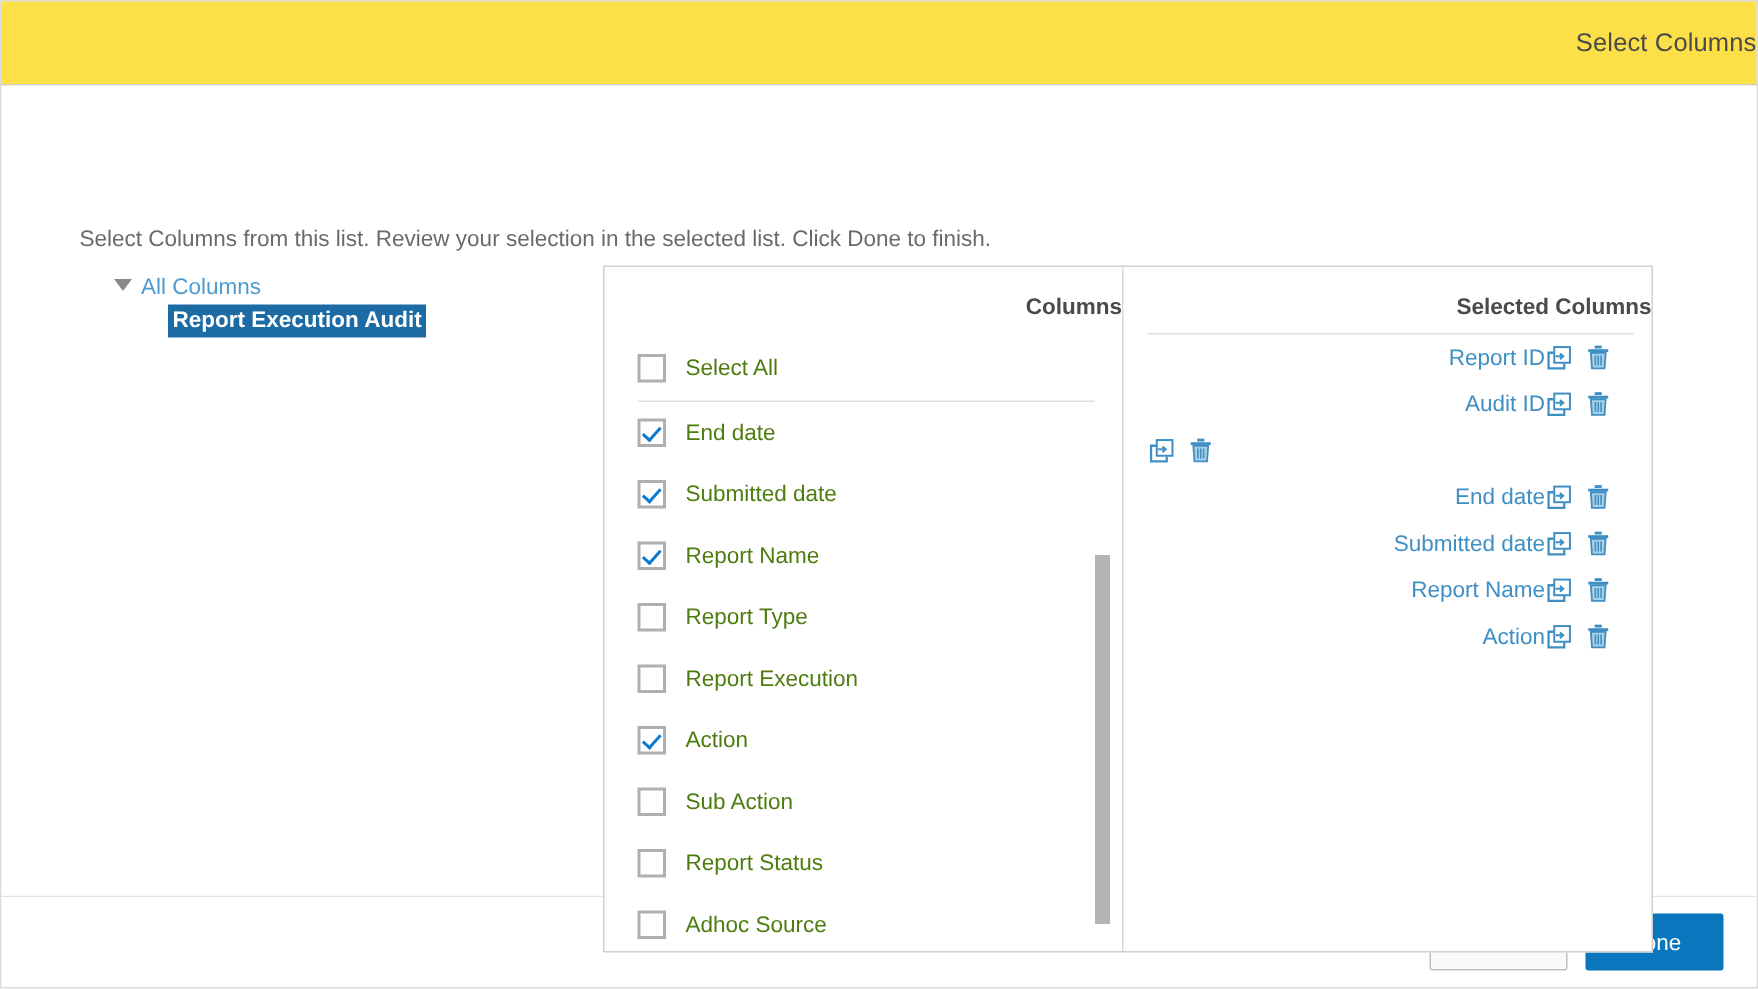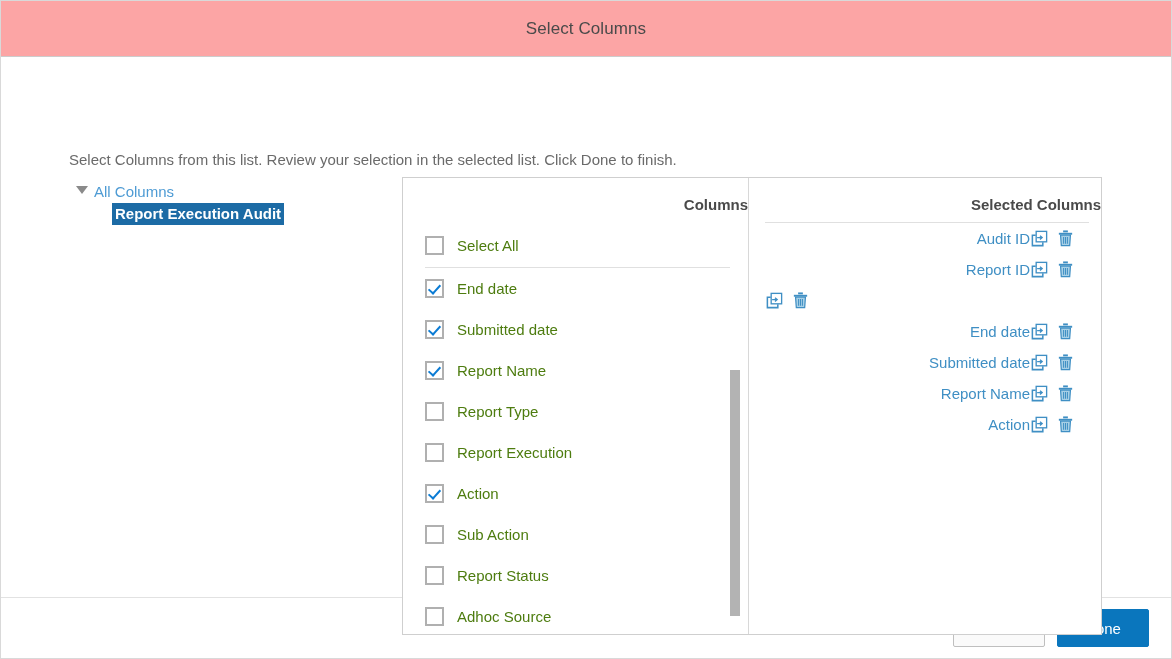--- a/index.html
+++ b/index.html
@@ -22,41 +22,41 @@
     border: 1px solid #d9d9d9;
     background: #ffffff;
     display: flex;
     flex-direction: column;
   }
 
   
   .dlg-header {
     height: 55px;
     min-height: 55px;
-    background: #fca5a5;
+    background: #fde047;
     border-bottom: 1px solid #cccccc;
     display: flex;
     align-items: center;
-    justify-content: center;
+    justify-content: flex-end;
   }
   .dlg-title {
     font-size: 17px;
     color: #4a4a4a;
     letter-spacing: 0.1px;
   }
 
   
   .dlg-body {
     flex: 1;
     position: relative;
     background: #ffffff;
   }
   .instruction {
     position: absolute;
-    left: 68px;
+    left: 52px;
     top: 94px;
     font-size: 15px;
     color: #6a6a6a;
     white-space: nowrap;
   }
 
   
   .tree {
     position: absolute;
     left: 74px;
@@ -351,38 +351,38 @@
           <div class="scroll-thumb"></div>
         </div>
       </div>
 
       <div class="panel-right">
         <div class="panel-title right">Selected Columns</div>
         <div class="sel-list">
           <div class="sel-head-rule"></div>
 
           <div class="sel-row">
+            <span class="sel-label">Report ID</span>
+            <span class="sel-icons">
+              <svg class="icn" viewBox="0 0 20 20">
+                <rect x="6.5" y="2.5" width="11" height="11" fill="none" stroke="#3f8fc4" stroke-width="1.4"></rect>
+                <path d="M6 6.5 H2.5 V17.5 H13.5 V14" fill="none" stroke="#3f8fc4" stroke-width="1.6"></path>
+                <path d="M7.5 9 H12.5 M10.5 7 L12.8 9 L10.5 11" fill="none" stroke="#3f8fc4" stroke-width="1.4"></path>
+              </svg>
+              <svg class="icn" viewBox="0 0 20 20">
+                <rect x="7.5" y="1.5" width="5" height="2" fill="#3f8fc4"></rect>
+                <rect x="3" y="4" width="14" height="2" fill="#3f8fc4"></rect>
+                <path d="M4.8 6.5 H15.2 L14.4 17.5 H5.6 Z" fill="#a8d0e6" stroke="#3f8fc4" stroke-width="1.3"></path>
+                <path d="M8 8.5 V15.5 M10 8.5 V15.5 M12 8.5 V15.5" stroke="#3f8fc4" stroke-width="1.1"></path>
+              </svg>
+            </span>
+          </div>
+
+          <div class="sel-row">
             <span class="sel-label">Audit ID</span>
-            <span class="sel-icons">
-              <svg class="icn" viewBox="0 0 20 20">
-                <rect x="6.5" y="2.5" width="11" height="11" fill="none" stroke="#3f8fc4" stroke-width="1.4"></rect>
-                <path d="M6 6.5 H2.5 V17.5 H13.5 V14" fill="none" stroke="#3f8fc4" stroke-width="1.6"></path>
-                <path d="M7.5 9 H12.5 M10.5 7 L12.8 9 L10.5 11" fill="none" stroke="#3f8fc4" stroke-width="1.4"></path>
-              </svg>
-              <svg class="icn" viewBox="0 0 20 20">
-                <rect x="7.5" y="1.5" width="5" height="2" fill="#3f8fc4"></rect>
-                <rect x="3" y="4" width="14" height="2" fill="#3f8fc4"></rect>
-                <path d="M4.8 6.5 H15.2 L14.4 17.5 H5.6 Z" fill="#a8d0e6" stroke="#3f8fc4" stroke-width="1.3"></path>
-                <path d="M8 8.5 V15.5 M10 8.5 V15.5 M12 8.5 V15.5" stroke="#3f8fc4" stroke-width="1.1"></path>
-              </svg>
-            </span>
-          </div>
-
-          <div class="sel-row">
-            <span class="sel-label">Report ID</span>
             <span class="sel-icons">
               <svg class="icn" viewBox="0 0 20 20">
                 <rect x="6.5" y="2.5" width="11" height="11" fill="none" stroke="#3f8fc4" stroke-width="1.4"></rect>
                 <path d="M6 6.5 H2.5 V17.5 H13.5 V14" fill="none" stroke="#3f8fc4" stroke-width="1.6"></path>
                 <path d="M7.5 9 H12.5 M10.5 7 L12.8 9 L10.5 11" fill="none" stroke="#3f8fc4" stroke-width="1.4"></path>
               </svg>
               <svg class="icn" viewBox="0 0 20 20">
                 <rect x="7.5" y="1.5" width="5" height="2" fill="#3f8fc4"></rect>
                 <rect x="3" y="4" width="14" height="2" fill="#3f8fc4"></rect>
                 <path d="M4.8 6.5 H15.2 L14.4 17.5 H5.6 Z" fill="#a8d0e6" stroke="#3f8fc4" stroke-width="1.3"></path>

